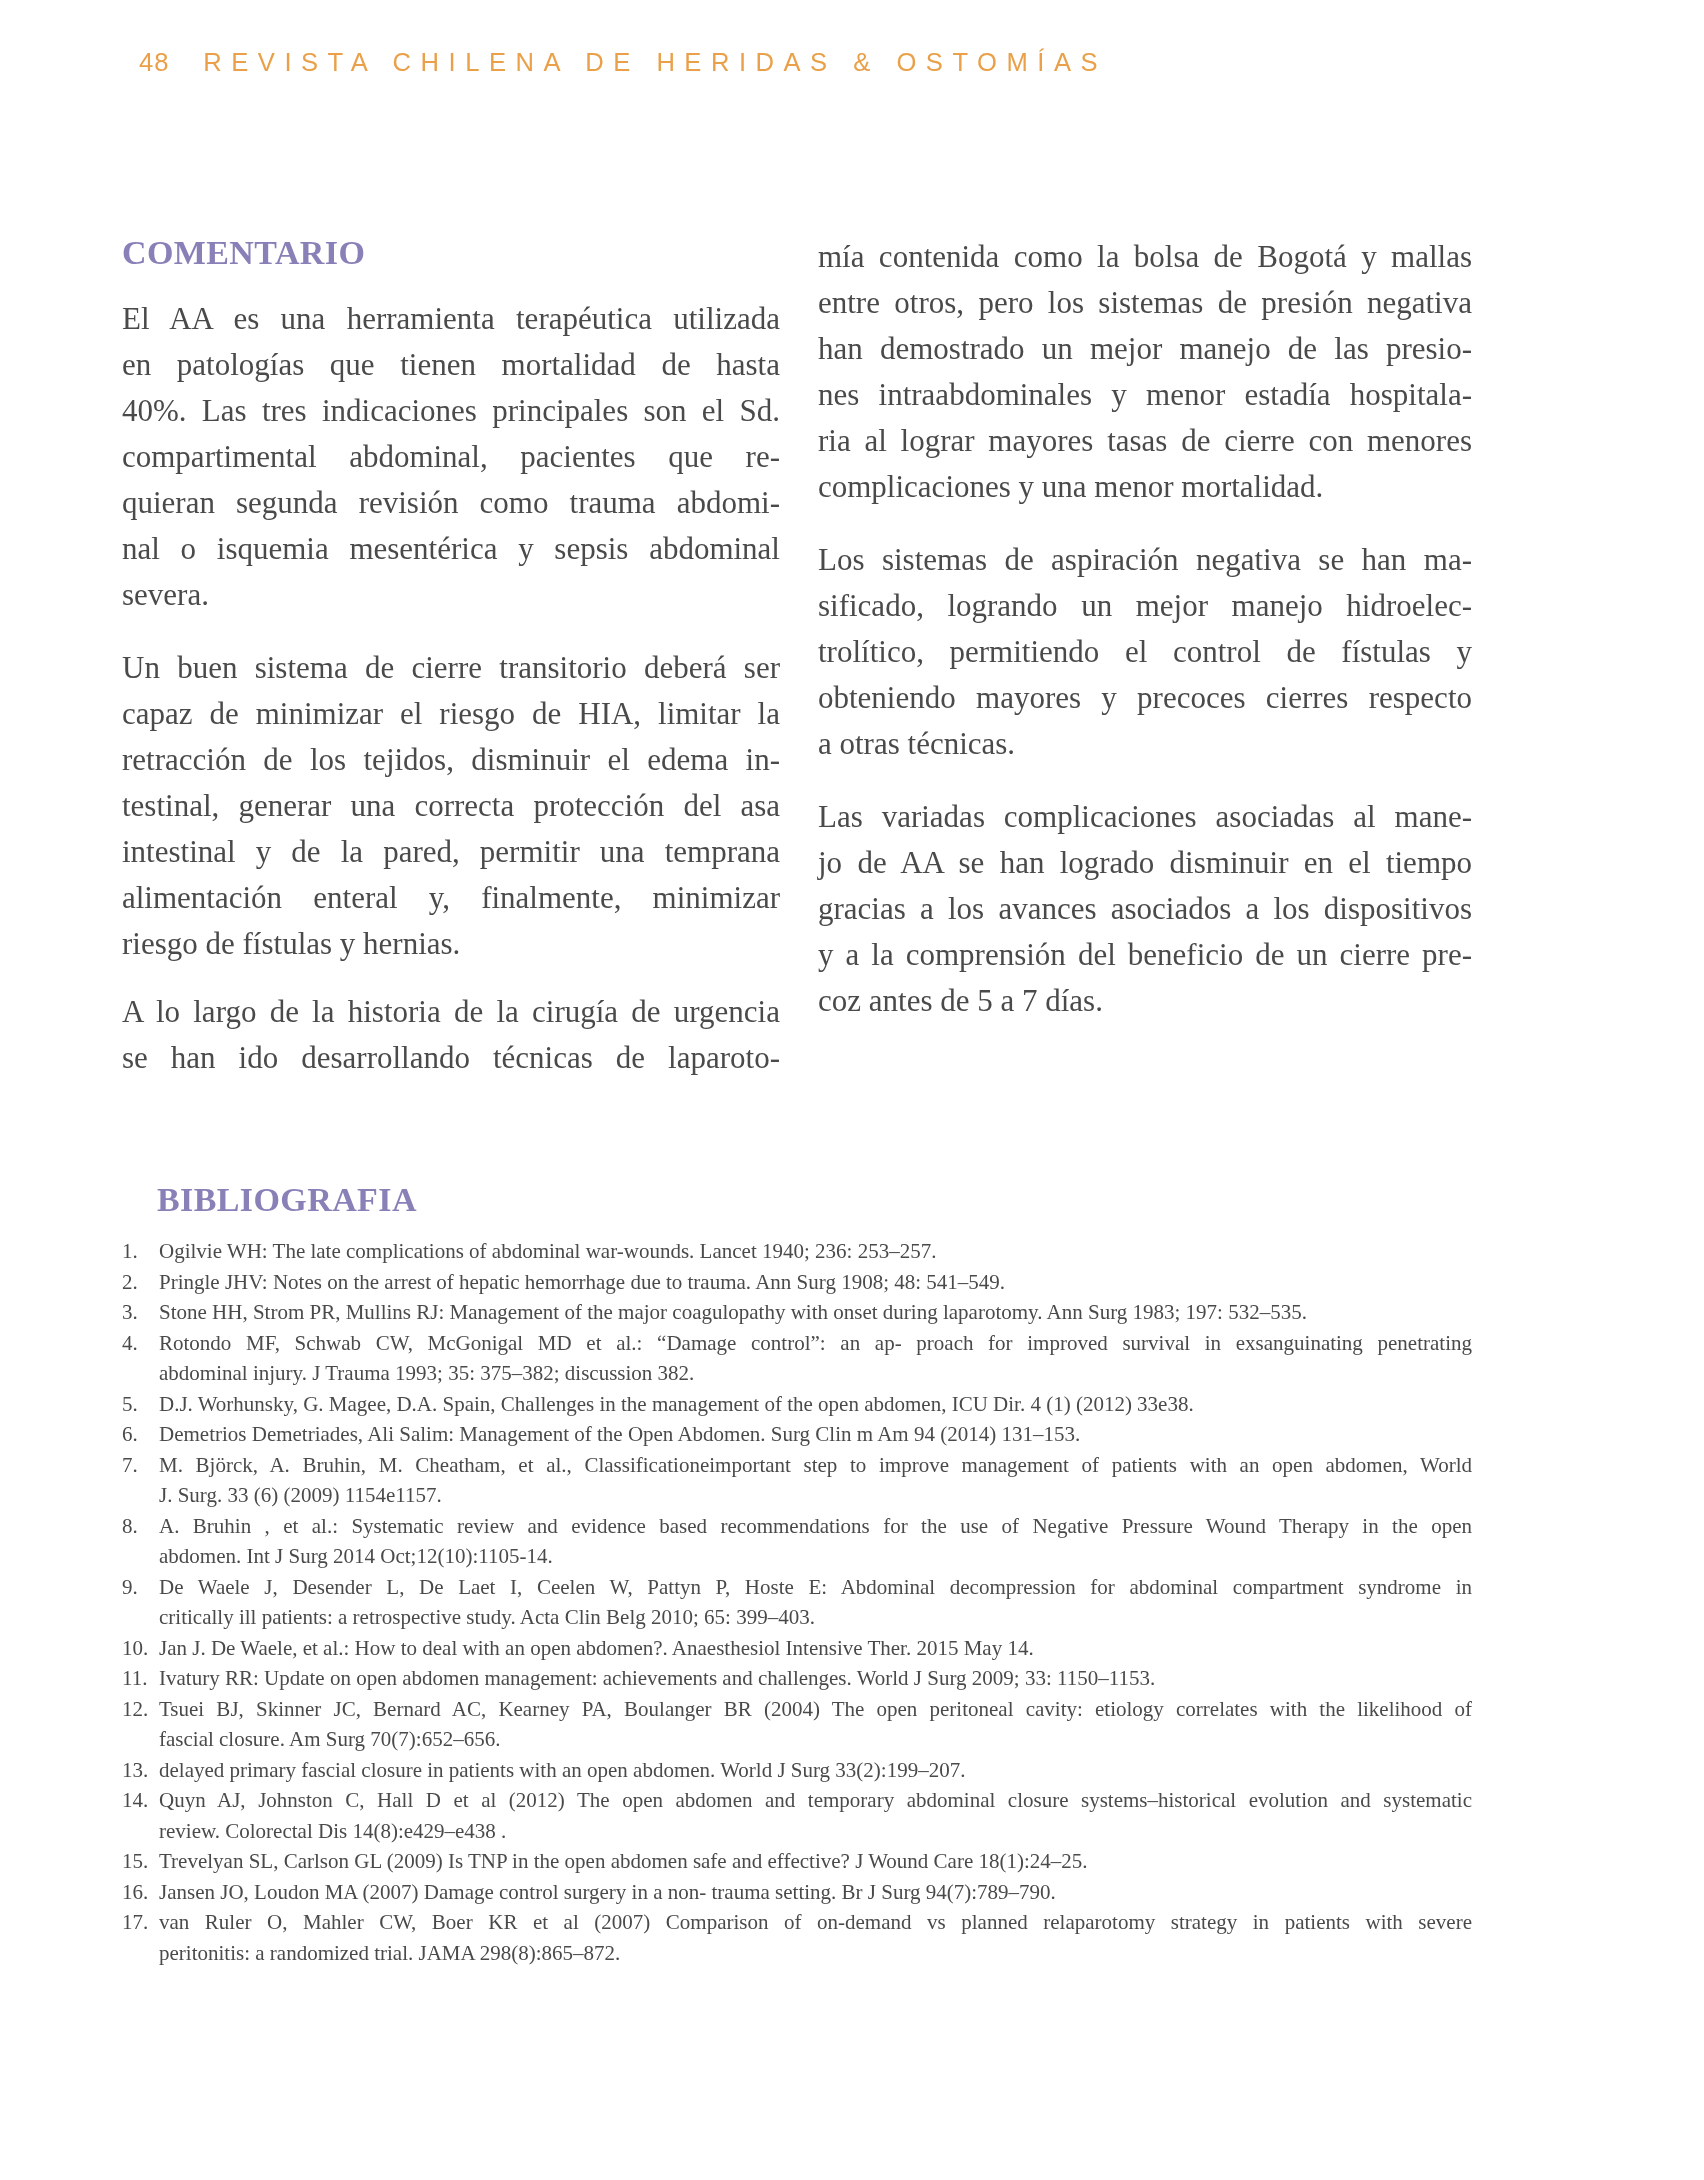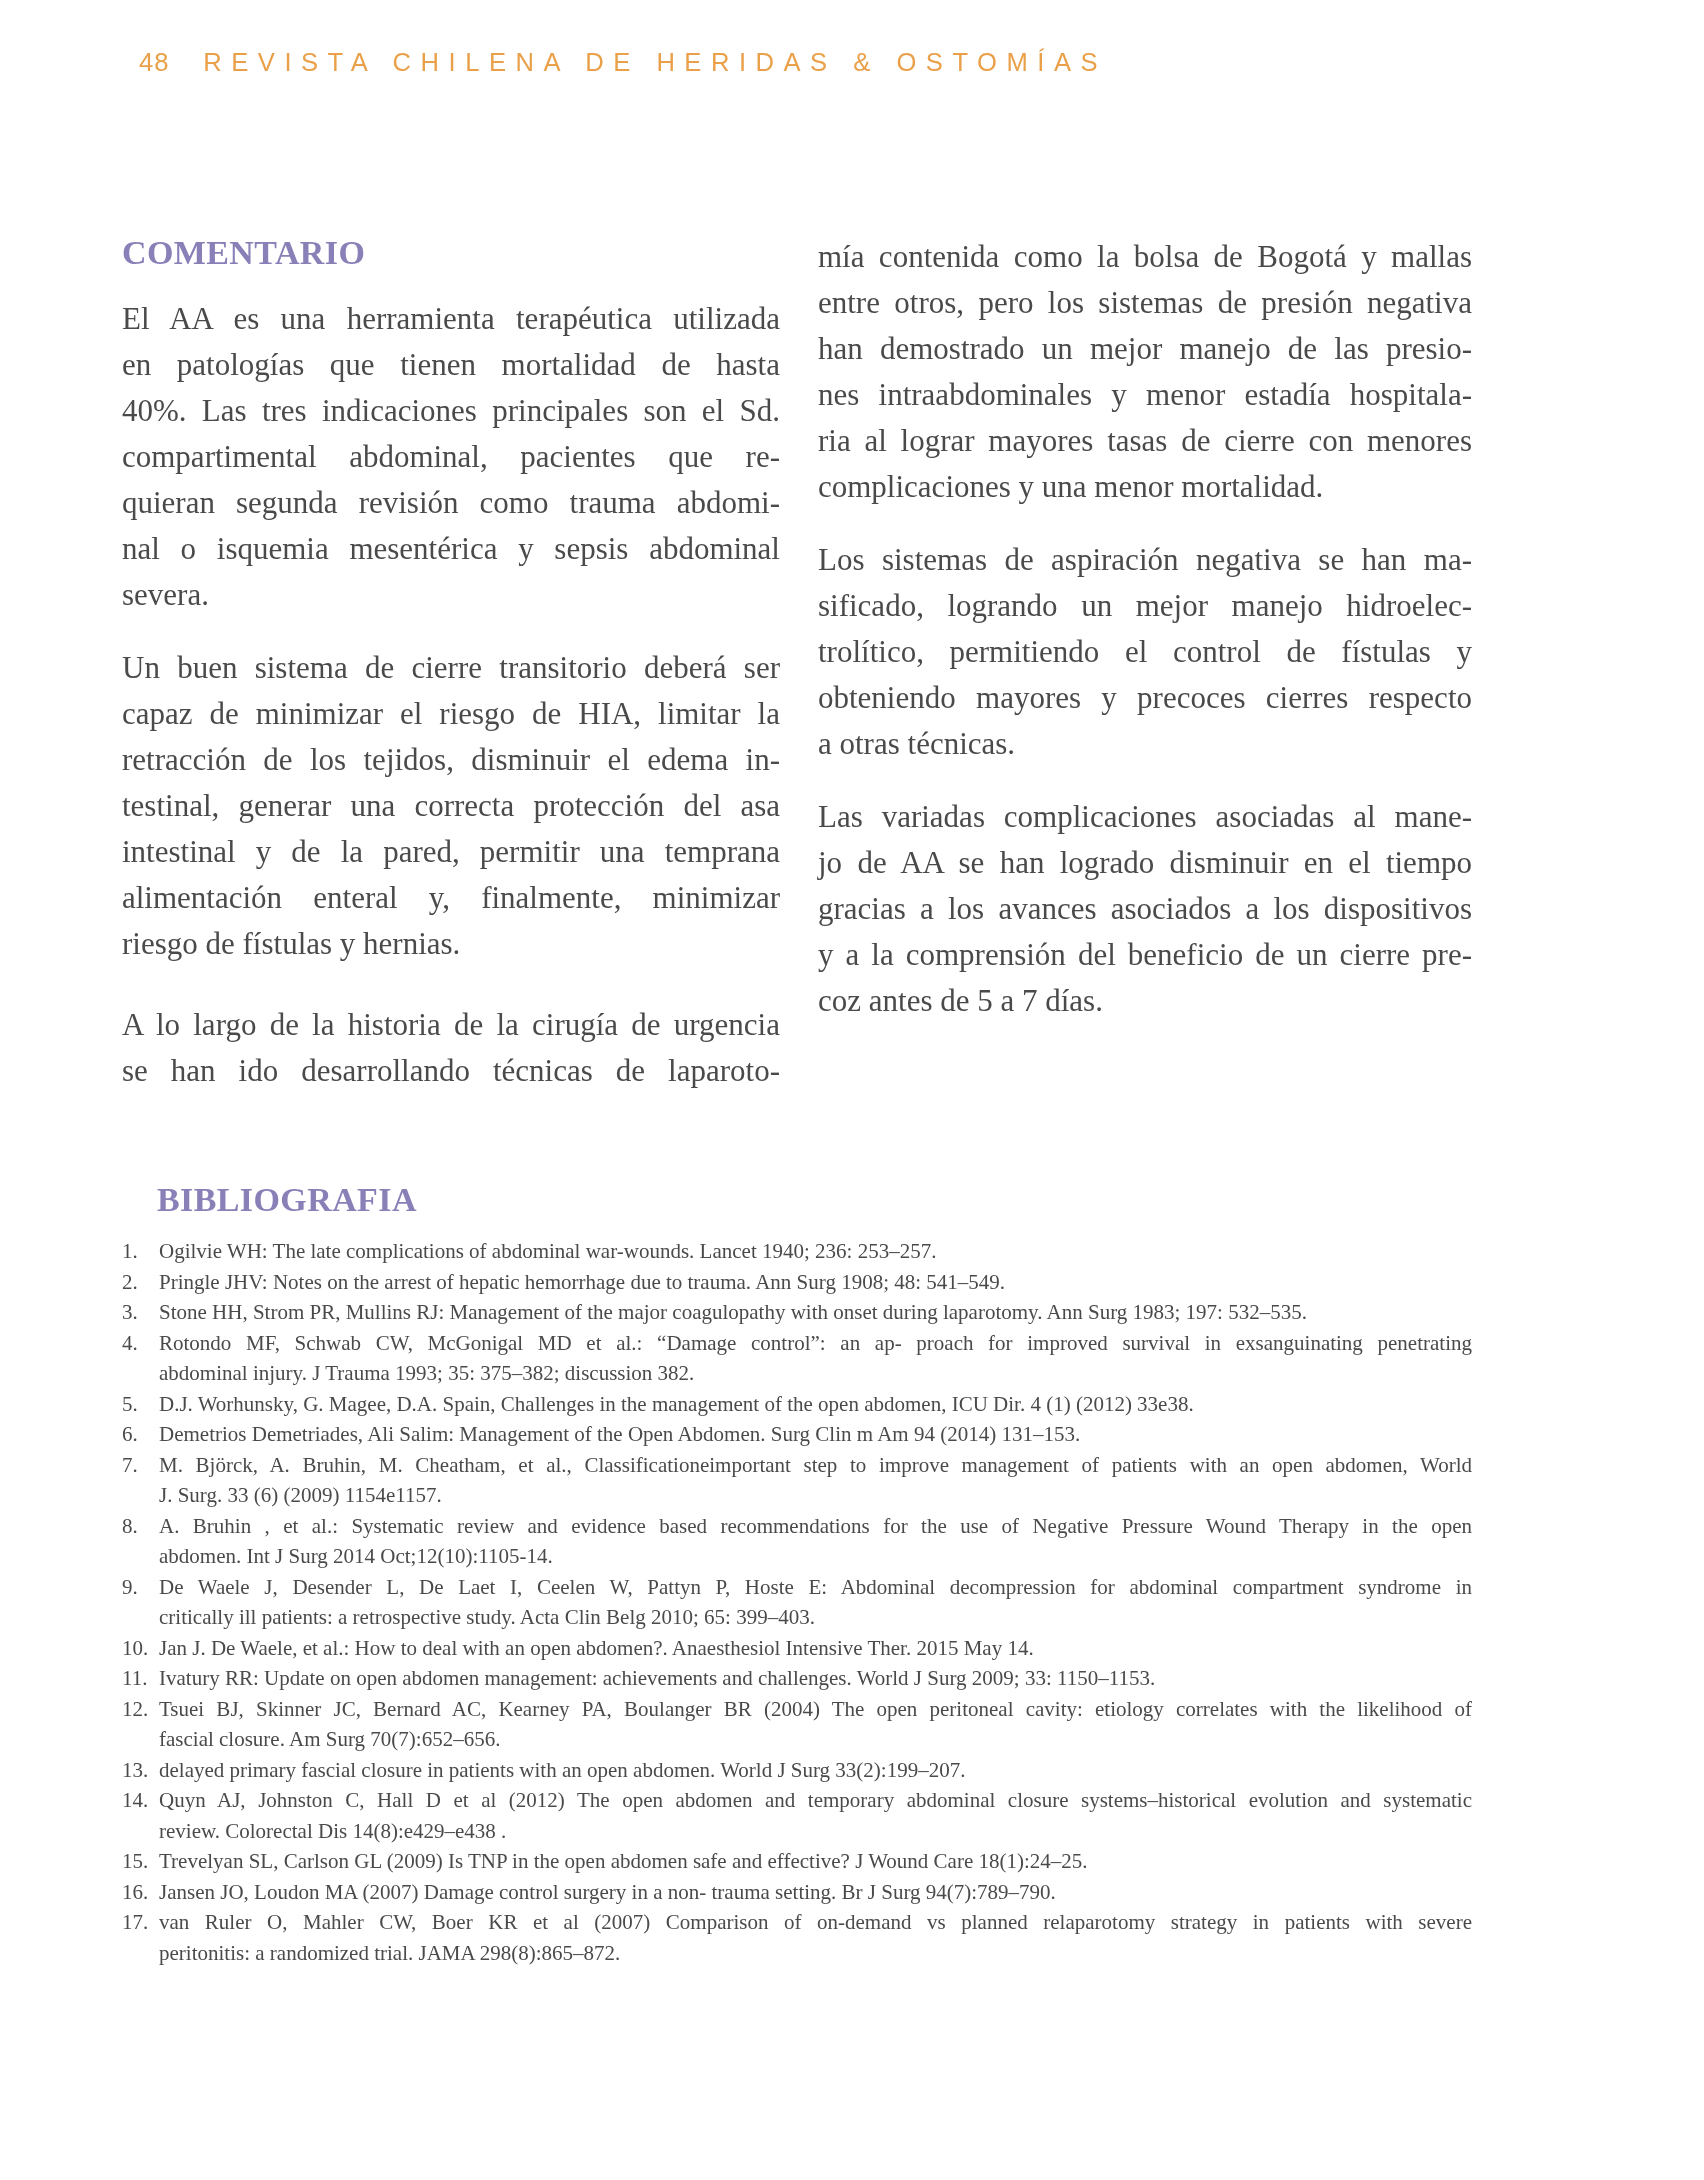--- a/index.html
+++ b/index.html
@@ -45,21 +45,21 @@
   </p>
   <p class="para" style="margin-top:27px;">
     <span class="line">Un buen sistema de cierre transitorio deberá ser</span>
     <span class="line">capaz de minimizar el riesgo de HIA, limitar la</span>
     <span class="line">retracción de los tejidos, disminuir el edema in-</span>
     <span class="line">testinal, generar una correcta protección del asa</span>
     <span class="line">intestinal y de la pared, permitir una temprana</span>
     <span class="line">alimentación enteral y, finalmente, minimizar</span>
     <span class="line last">riesgo de fístulas y hernias.</span>
   </p>
-  <p class="para" style="margin-top:35px;">
+  <p class="para" style="margin-top:22px;">
     <span class="line">A lo largo de la historia de la cirugía de urgencia</span>
     <span class="line">se han ido desarrollando técnicas de laparoto-</span>
   </p>
 </div>
 
 <div class="col right" style="top:234px;">
   <p class="para">
     <span class="line">mía contenida como la bolsa de Bogotá y mallas</span>
     <span class="line">entre otros, pero los sistemas de presión negativa</span>
     <span class="line">han demostrado un mejor manejo de las presio-</span>

